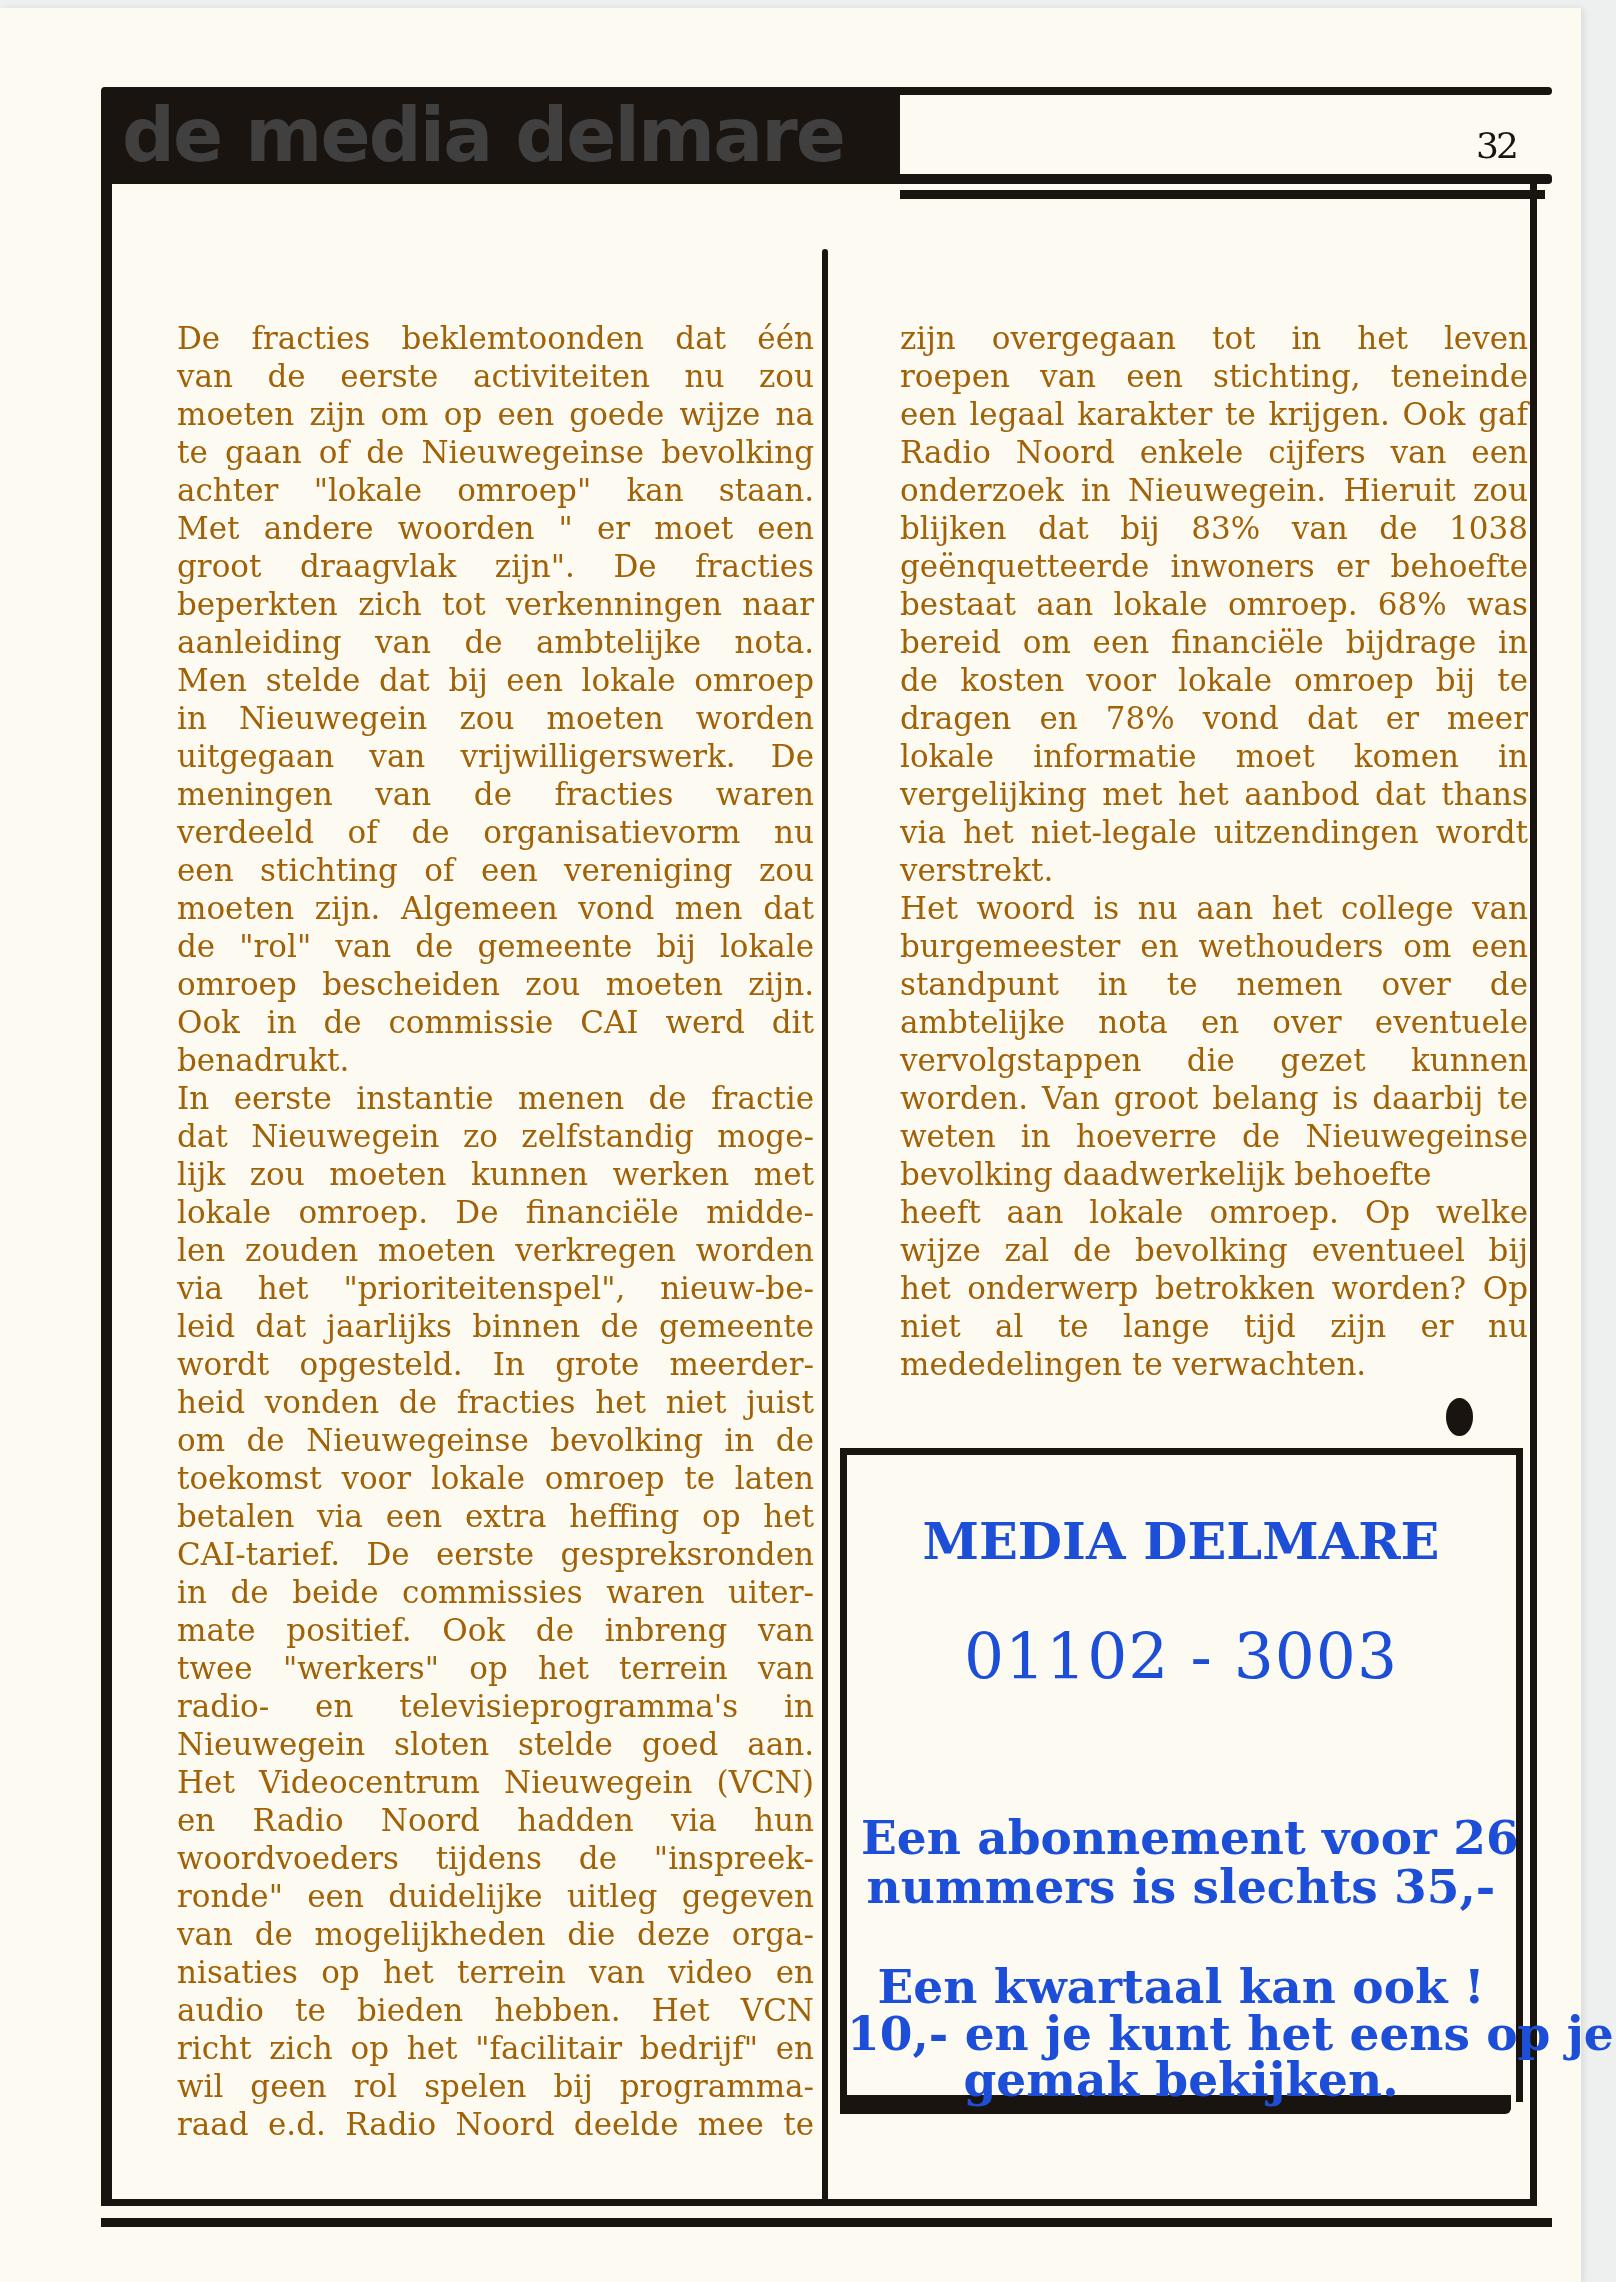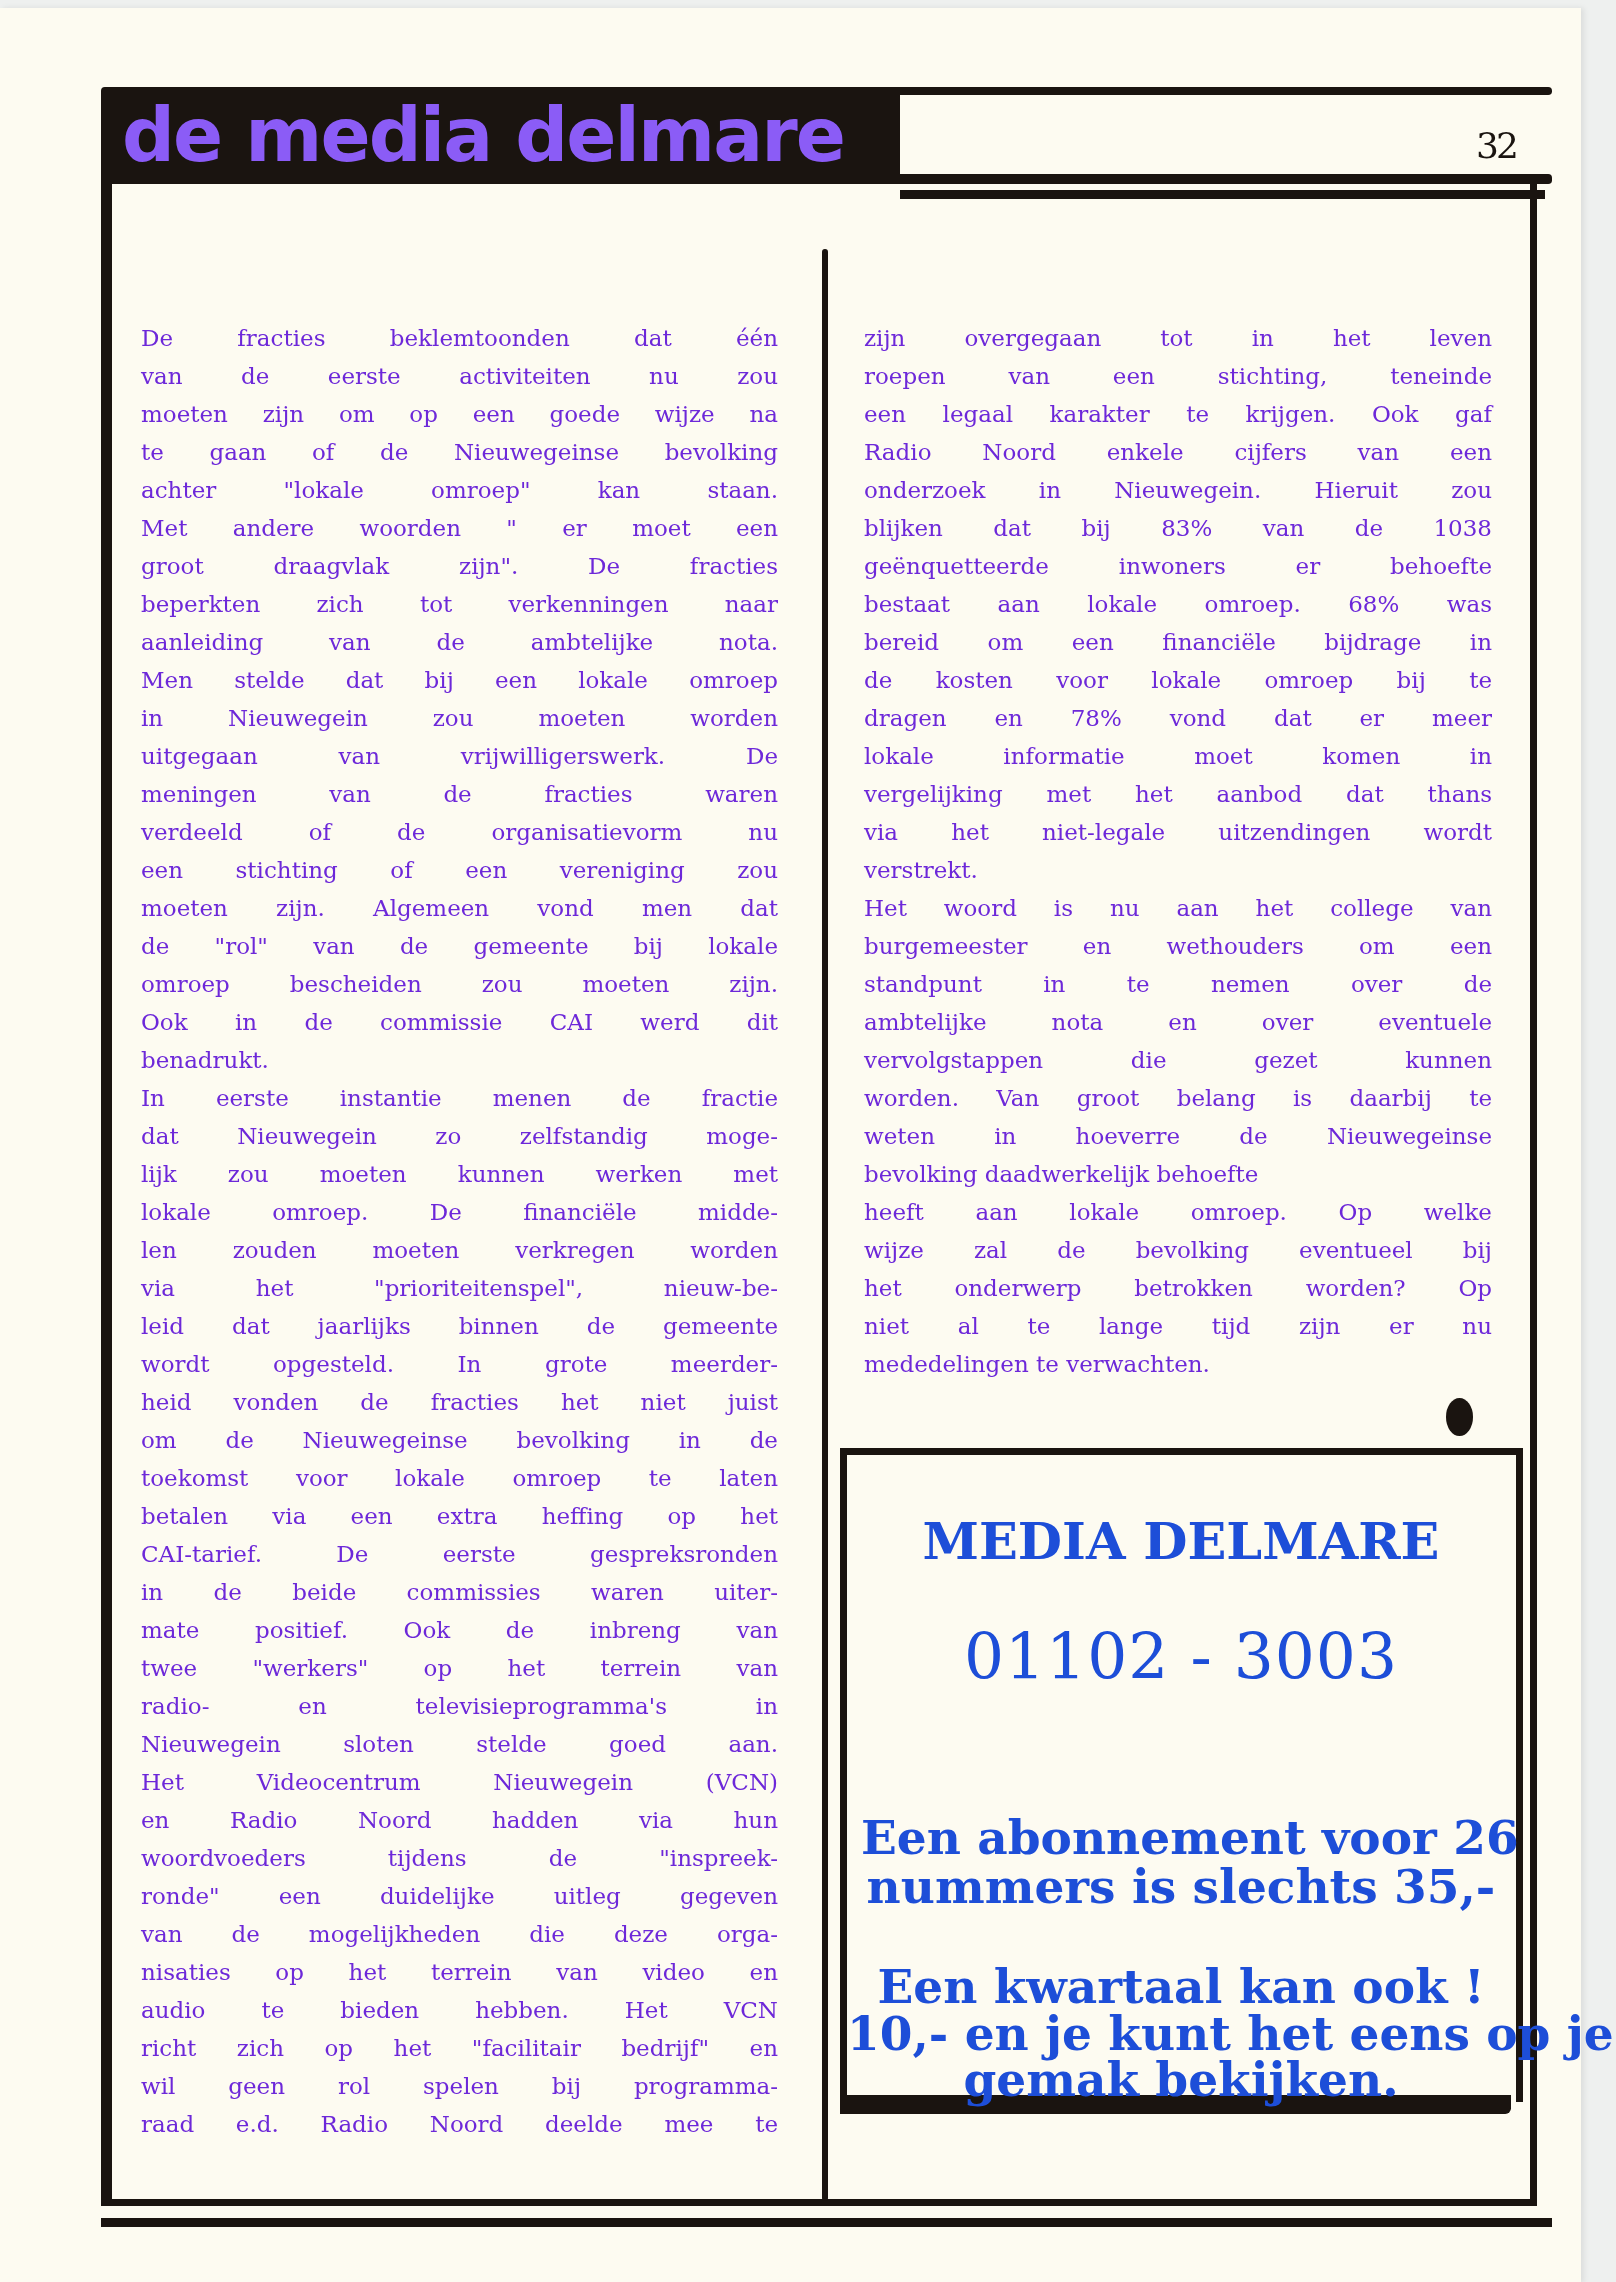--- a/index.html
+++ b/index.html
@@ -15,21 +15,21 @@
     box-shadow: 2.9px 0 5.7px rgba(0,0,0,0.08);
   }
   
   .banner-black {
     position:absolute; left:101px; top:87px; width:799px; height:97px;
     background:#1a1410;
     border-radius:3.8px 0 0 0;
   }
   .banner-title {
     position:absolute; left:122px; top:91px; width:761px; height:88px;
-    color:#8b5cf6;
+    color:#404040;
     font-family:"DejaVu Sans", sans-serif;
     font-weight:bold; font-size:74px; line-height:88px;
     letter-spacing:-1.9px;
     white-space:nowrap;
   }
   .banner-right-top {
     position:absolute; left:900px; top:87px; width:652px; height:7.6px;
     background:#1a1410; border-radius:0 3.8px 3.8px 0;
   }
   .banner-right-bottom {
@@ -59,22 +59,23 @@
     background:#1a1410;
   }
   .column-divider {
     position:absolute; left:822px; top:249px; width:5.7px; height:1952px;
     background:#1a1410; border-radius:2.9px;
   }
   
   .column {
     position:absolute; top:319px;
     font-family:"DejaVu Serif", serif;
-    font-size:23px; line-height:38px;
-    color:#6d28d9;
+    font-size:31px; line-height:38px;
+    color:#a16207;
+    margin-left:36px;
   }
   .col-left { left:141px; width:637px; }
   .col-right { left:864px; width:628px; }
   .line {
     display:block; height:38px; white-space:nowrap;
     text-align:justify; text-align-last:justify;
   }
   .line.last { text-align-last:left; }
   
   .bullet {

